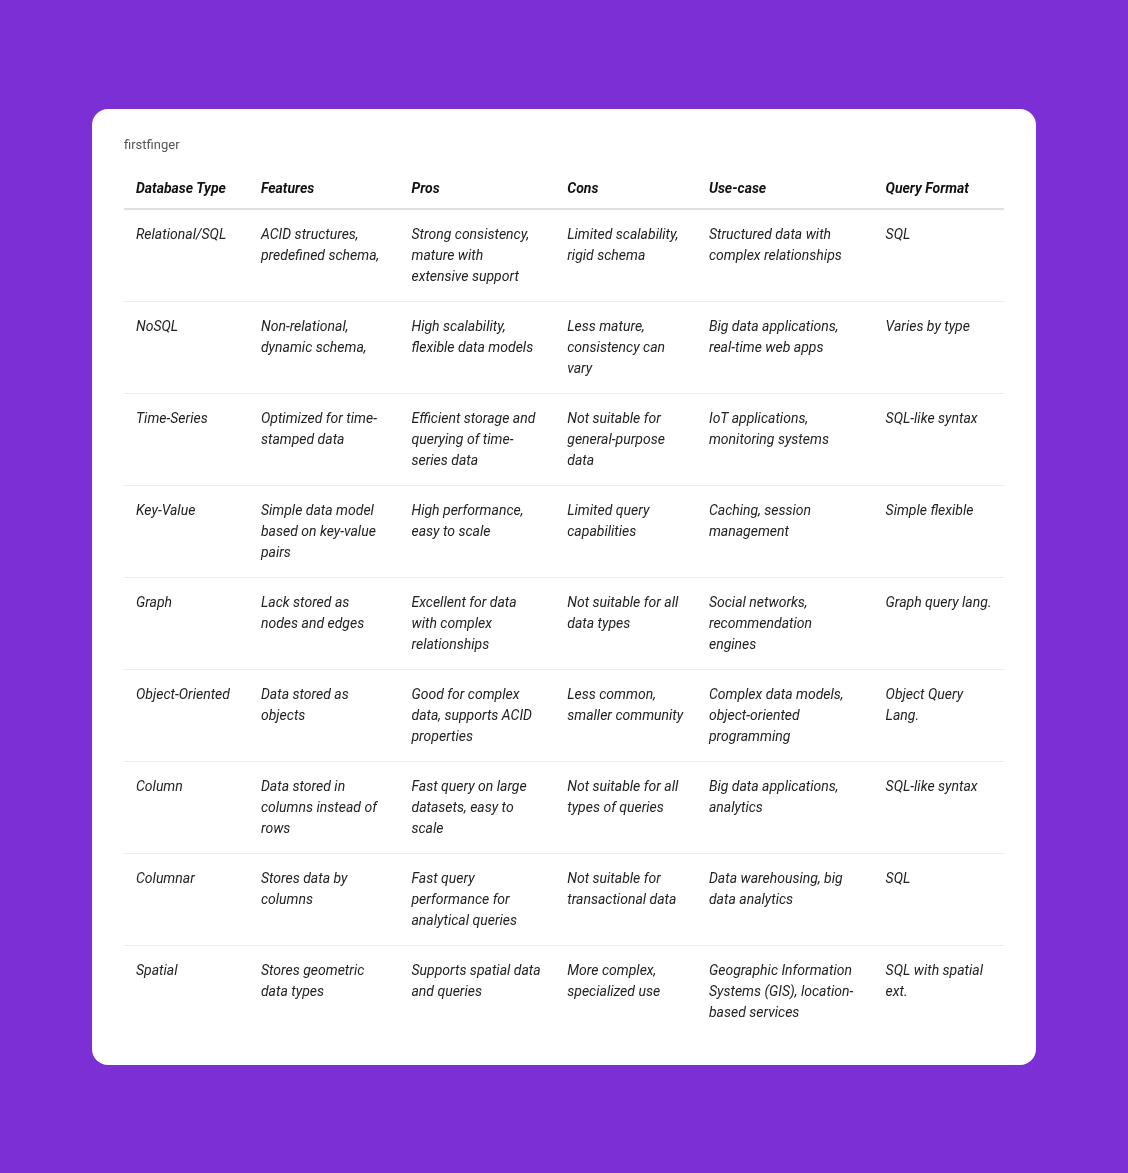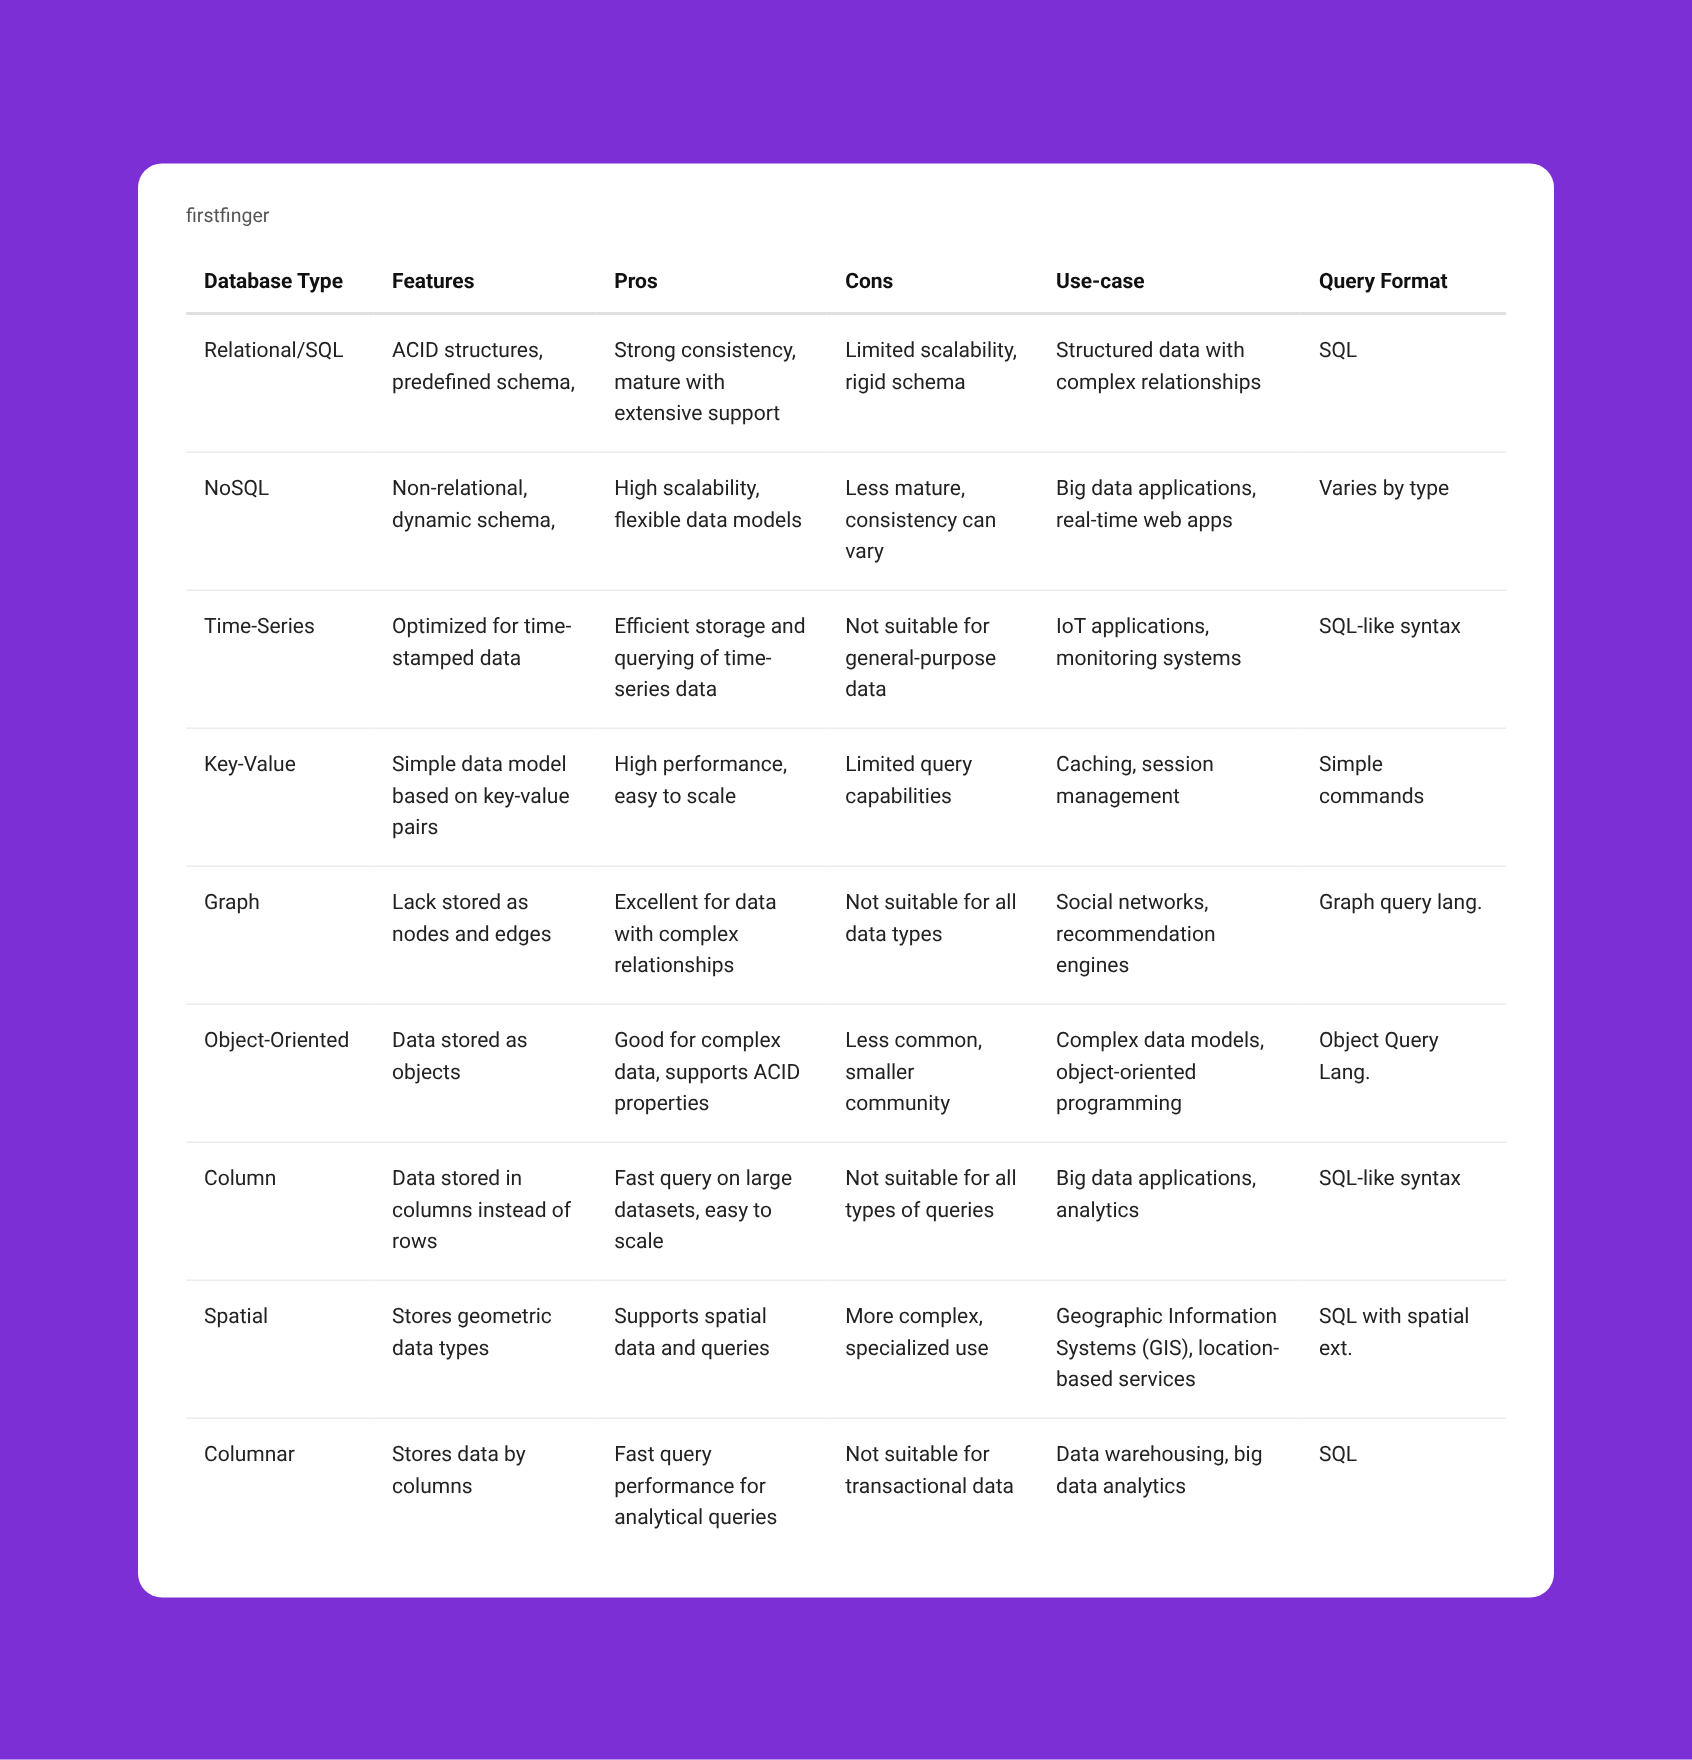--- a/index.html
+++ b/index.html
@@ -30,20 +30,21 @@
       font-size: 13px;
       color: #555;
       margin-bottom: 18px;
       font-weight: 400;
     }
 
     table {
       width: 100%;
       border-collapse: collapse;
       font-size: 14px;
+      font-style: italic;
     }
 
     thead tr {
       border-bottom: 2px solid #e0e0e0;
     }
 
     thead th {
       text-align: left;
       padding: 10px 12px 12px 12px;
       font-weight: 700;
@@ -115,21 +116,21 @@
           <td class="col-cons">Not suitable for general-purpose data</td>
           <td class="col-usecase">IoT applications, monitoring systems</td>
           <td class="col-query">SQL-like syntax</td>
         </tr>
         <tr>
           <td class="col-type">Key-Value</td>
           <td class="col-features">Simple data model based on key-value pairs</td>
           <td class="col-pros">High performance, easy to scale</td>
           <td class="col-cons">Limited query capabilities</td>
           <td class="col-usecase">Caching, session management</td>
-          <td class="col-query">Simple commands</td>
+          <td class="col-query">Simple flexible</td>
         </tr>
         <tr>
           <td class="col-type">Graph</td>
           <td class="col-features">Lack stored as nodes and edges</td>
           <td class="col-pros">Excellent for data with complex relationships</td>
           <td class="col-cons">Not suitable for all data types</td>
           <td class="col-usecase">Social networks, recommendation engines</td>
           <td class="col-query">Graph query lang.</td>
         </tr>
         <tr>
@@ -142,30 +143,30 @@
         </tr>
         <tr>
           <td class="col-type">Column</td>
           <td class="col-features">Data stored in columns instead of rows</td>
           <td class="col-pros">Fast query on large datasets, easy to scale</td>
           <td class="col-cons">Not suitable for all types of queries</td>
           <td class="col-usecase">Big data applications, analytics</td>
           <td class="col-query">SQL-like syntax</td>
         </tr>
         <tr>
+          <td class="col-type">Columnar</td>
+          <td class="col-features">Stores data by columns</td>
+          <td class="col-pros">Fast query performance for analytical queries</td>
+          <td class="col-cons">Not suitable for transactional data</td>
+          <td class="col-usecase">Data warehousing, big data analytics</td>
+          <td class="col-query">SQL</td>
+        </tr>
+        <tr>
           <td class="col-type">Spatial</td>
           <td class="col-features">Stores geometric data types</td>
           <td class="col-pros">Supports spatial data and queries</td>
           <td class="col-cons">More complex, specialized use</td>
           <td class="col-usecase">Geographic Information Systems (GIS), location-based services</td>
           <td class="col-query">SQL with spatial ext.</td>
         </tr>
-        <tr>
-          <td class="col-type">Columnar</td>
-          <td class="col-features">Stores data by columns</td>
-          <td class="col-pros">Fast query performance for analytical queries</td>
-          <td class="col-cons">Not suitable for transactional data</td>
-          <td class="col-usecase">Data warehousing, big data analytics</td>
-          <td class="col-query">SQL</td>
-        </tr>
       </tbody>
   </table>
 </div>
 
 </body></html>

